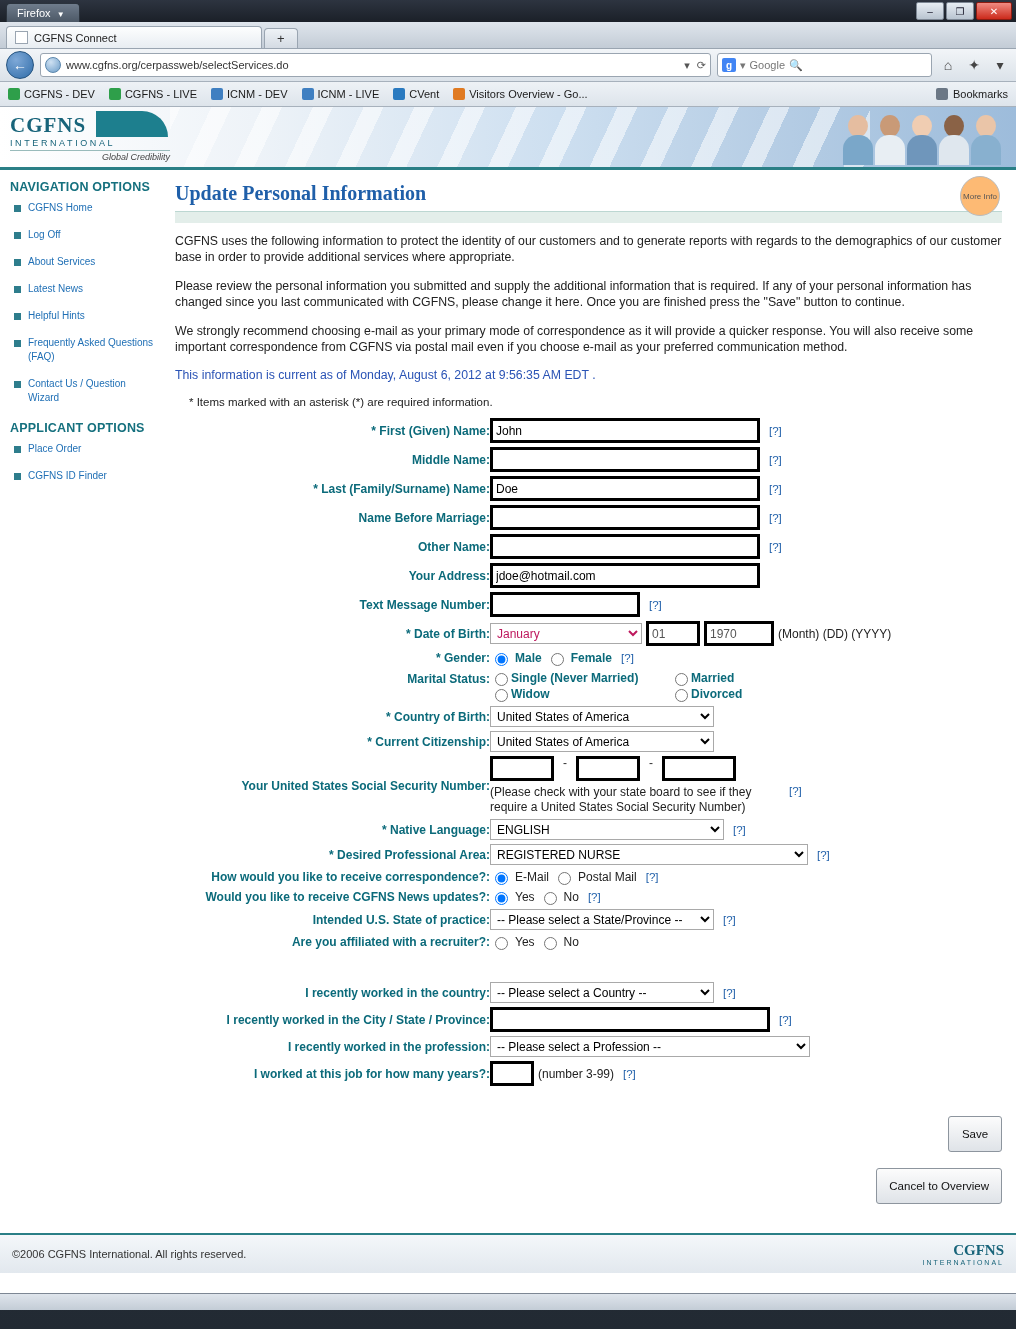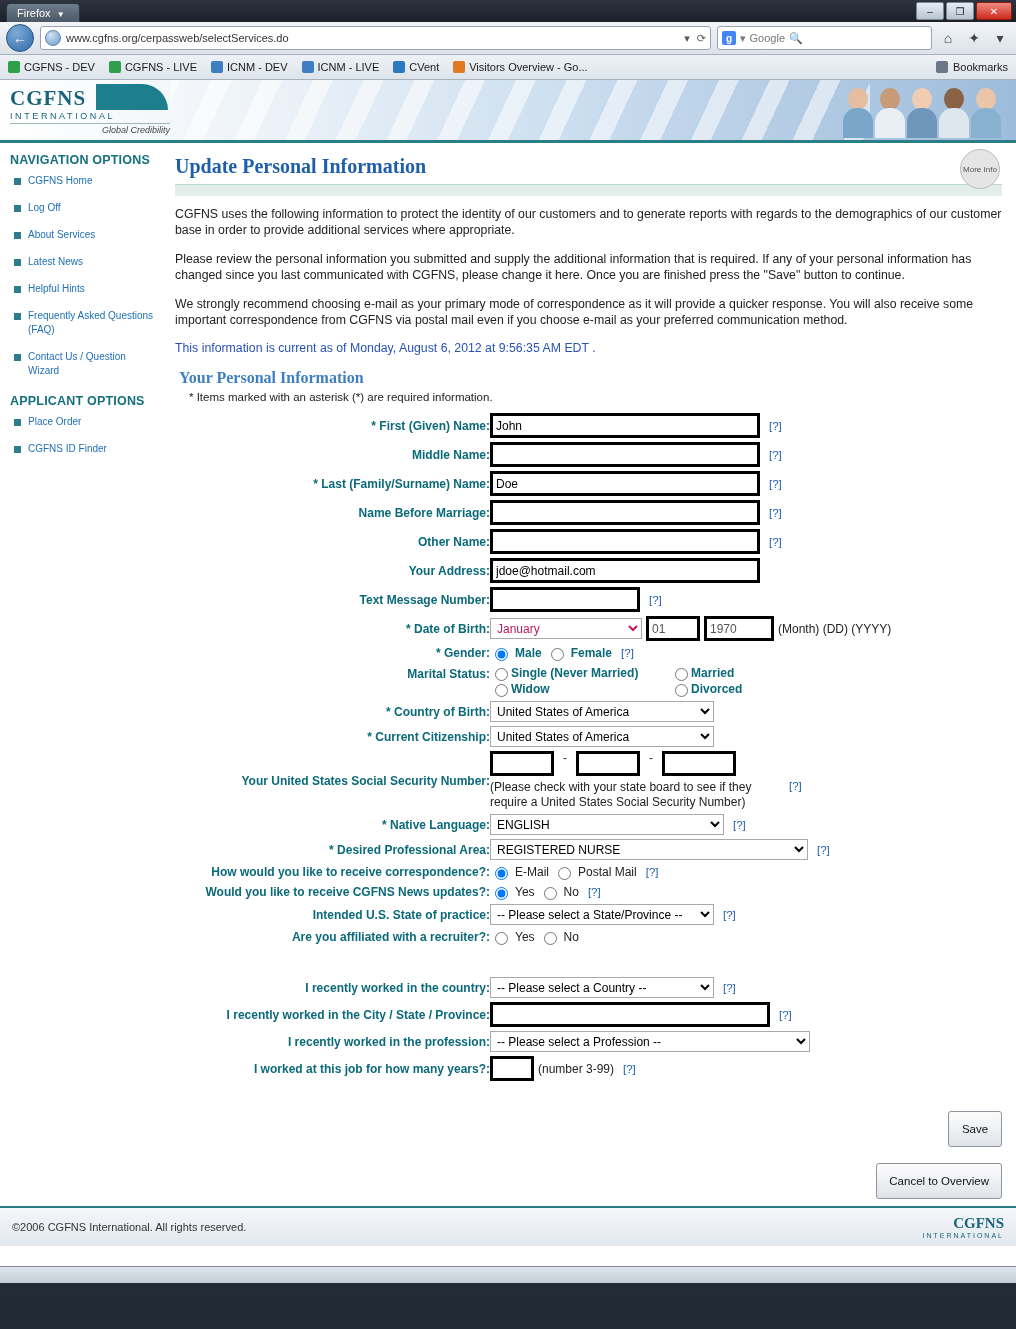--- a/index.html
+++ b/index.html
@@ -131,21 +131,21 @@
   .sidebar{width:165px;padding:10px 6px 0 10px;box-sizing:border-box;}
   .sb-h{font-size:12.5px;font-weight:bold;color:#15707e;letter-spacing:.2px;line-height:15px;margin-bottom:6px;}
   .sb-h.second{margin-top:16px;}
   .sb-item{display:flex;gap:7px;align-items:flex-start;margin:0 0 13px 4px;font-size:10px;color:#1f6fb5;}
   .sq{width:7px;height:7px;background:#2e7d8c;margin-top:4px;flex:none;}
   .sb-item span{line-height:14px;}
   .main{flex:1;padding:8px 14px 0 10px;position:relative;}
   h1.title{font-family:"Liberation Serif",serif;font-size:20px;color:#1f5fa9;margin:4px 0 6px 0;font-weight:bold;}
   .moreinfo{
     position:absolute;right:16px;top:6px;width:38px;height:38px;border-radius:50%;
-    background:#e5e5e5;border:1px solid #bbb;font-size:8px;color:#555;
+    background:#fdba74;border:1px solid #bbb;font-size:8px;color:#555;
     display:flex;align-items:center;justify-content:center;text-align:center;line-height:9px;
   }
   .greenbar{height:11px;background:#e3eeea;border-top:1px solid #bcd7d2;margin:2px 0 10px 0;}
   p.intro{font-size:12.3px;color:#222;line-height:16px;margin:0 0 13px 0;}
   p.asof{font-size:12.3px;color:#2a53b5;margin:4px 0 14px 0;}
   h2.sect{font-family:"Liberation Serif",serif;font-size:16px;color:#3f7fc1;margin:0 0 4px 4px;font-weight:bold;}
   .req-note{font-size:11.5px;color:#222;margin:0 0 8px 14px;}
 
   table.form{border-collapse:collapse;width:100%;}
   table.form td{padding:2px 0;vertical-align:middle;font-size:12px;}
@@ -189,20 +189,27 @@
       <span>Firefox</span>
       <span class="caret">▼</span>
     </div>
     <div class="wbtns">
       <div class="wbtn">–</div>
       <div class="wbtn">❐</div>
       <div class="wbtn close">✕</div>
     </div>
   </div>
 
+  <div class="tabstrip">
+    <div class="tab">
+      <span class="tabfav"></span>
+      <span>CGFNS Connect</span>
+    </div>
+    <div class="newtab">+</div>
+  </div>
 
   <div class="navbar">
     <div class="backbtn">←</div>
     <div class="urlbar">
       <span class="globe"></span>
       <span class="urltext">www.cgfns.org/cerpassweb/selectServices.do</span>
       <span class="right">
         <span>▾</span>
         <span>⟳</span>
       </span>
@@ -330,21 +337,20 @@
       <div class="main">
         <h1 class="title">Update Personal Information</h1>
         <div class="moreinfo">More Info</div>
         <div class="greenbar"></div>
 
         <p class="intro">CGFNS uses the following information to protect the identity of our customers and to generate reports with regards to the demographics of our customer base in order to provide additional services where appropriate.</p>
         <p class="intro">Please review the personal information you submitted and supply the additional information that is required. If any of your personal information has changed since you last communicated with CGFNS, please change it here. Once you are finished press the "Save" button to continue.</p>
         <p class="intro">We strongly recommend choosing e-mail as your primary mode of correspondence as it will provide a quicker response. You will also receive some important correspondence from CGFNS via postal mail even if you choose e-mail as your preferred communication method.</p>
         <p class="asof">This information is current as of Monday, August 6, 2012 at 9:56:35 AM EDT .</p>
 
-        <h2 class="sect">Your Personal Information</h2>
         <div class="req-note">* Items marked with an asterisk (*) are required information.</div>
 
         <table class="form">
           <tbody>
               <tr>
             <td class="lab">* First (Given) Name:</td>
             <td>
               <div class="inline">
                 <input class="txt" style="width: 258px;" value="John">
                 <span class="q">[?]</span>

